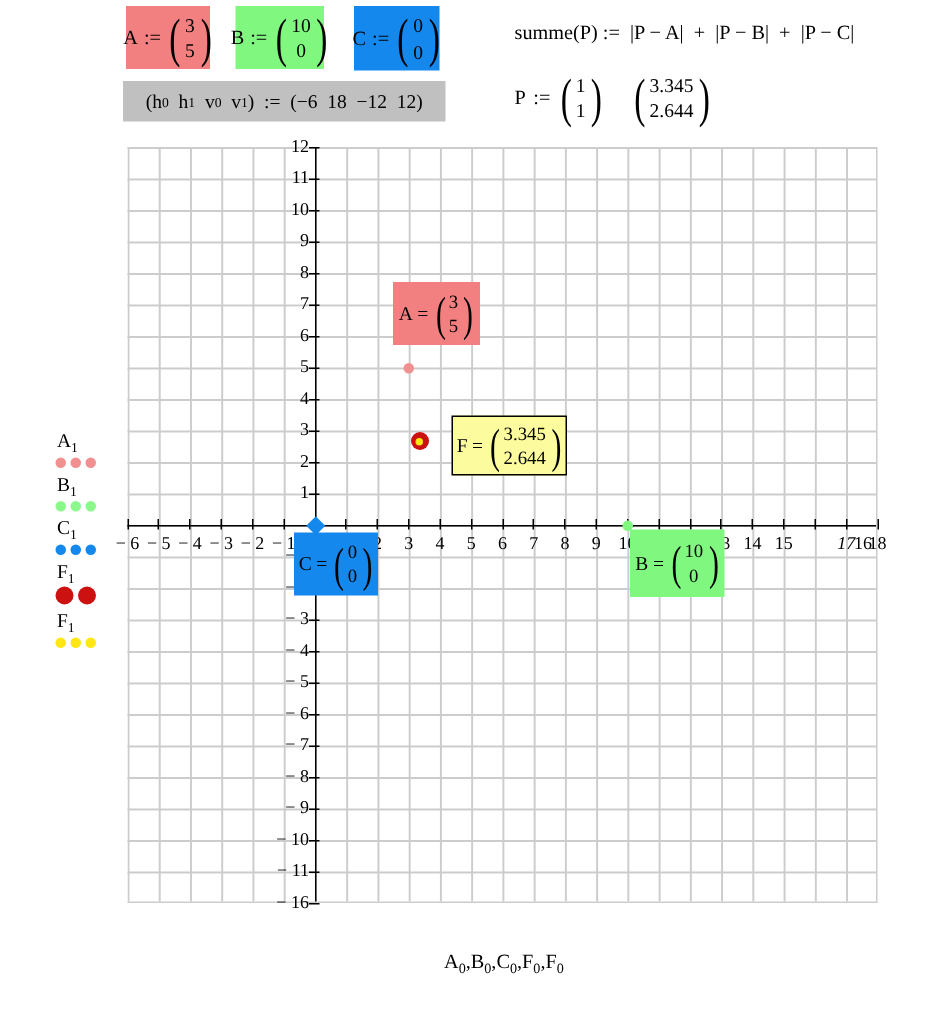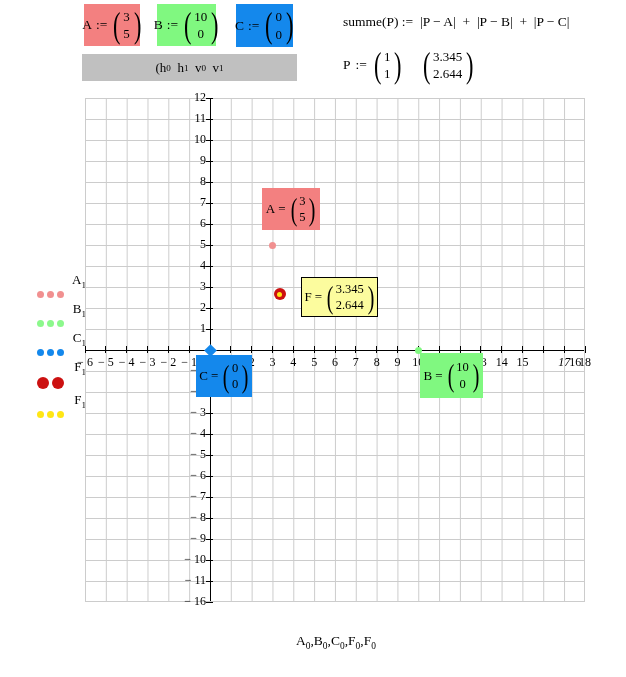--- a/index.html
+++ b/index.html
@@ -27,21 +27,21 @@
   
   .vec { display:inline-flex; align-items:center; }
   .vec .paren { font-size:36px; line-height:0.9; font-weight:400;
     transform:scaleX(.62); letter-spacing:-2px; }
   .vec .col { display:flex; flex-direction:column; align-items:center;
     font-size:13px; line-height:1.32; padding:0 2px; }
   .vec.small .paren { font-size:32px; }
   .vec.small .col { font-size:12.5px; line-height:1.3; }
 
   
-  #legend { position:absolute; left:36px; top:272px; width:50px;text-align:right; }
+  #legend { position:absolute; left:36px; top:286px; width:50px; }
   .leg-entry { margin-bottom:2px; }
   .leg-label { font-size:13px; padding-left:2px; }
   .leg-dots { display:flex; gap:3px; align-items:center; margin:2px 0 3px 1px; min-height:8px; }
   .leg-dot { display:inline-block; border-radius:50%; }
 
   
   #plot { position:absolute; left:85px; top:98px; width:500px; height:504px;
     background-image:
       linear-gradient(to right,  #cccccc 1px, transparent 1px),
       linear-gradient(to bottom, #cccccc 1px, transparent 1px);
@@ -101,21 +101,21 @@
     <span>:=</span>
   <span class="vec">
       <span class="paren">(</span>
       <span class="col">
         <span>0</span>
         <span>0</span>
       </span>
       <span class="paren">)</span>
     </span>
 </div>
-<div id="def-hv" class="pre" style="background: rgb(192, 192, 192);"><span>(h</span><sub>0</sub><span>  h</span><sub>1</sub><span>  v</span><sub>0</sub><span>  v</span><sub>1</sub></div>
+<div id="def-hv" class="pre" style="background: rgb(192, 192, 192);"><span>(h</span><sub>0</sub><span>  h</span><sub>1</sub><span>  v</span><sub>0</sub><span>  v</span><sub>1</sub><span>)  :=  (−6  18  −12  12)</span></div>
 
 <div id="f-summe" class="pre">summe(P) :=  |P − A|  +  |P − B|  +  |P − C|</div>
 
 <div id="f-p">
   <span>P</span>
     <span>:=</span>
   <span class="vec">
       <span class="paren">(</span>
       <span class="col">
         <span>1</span>

